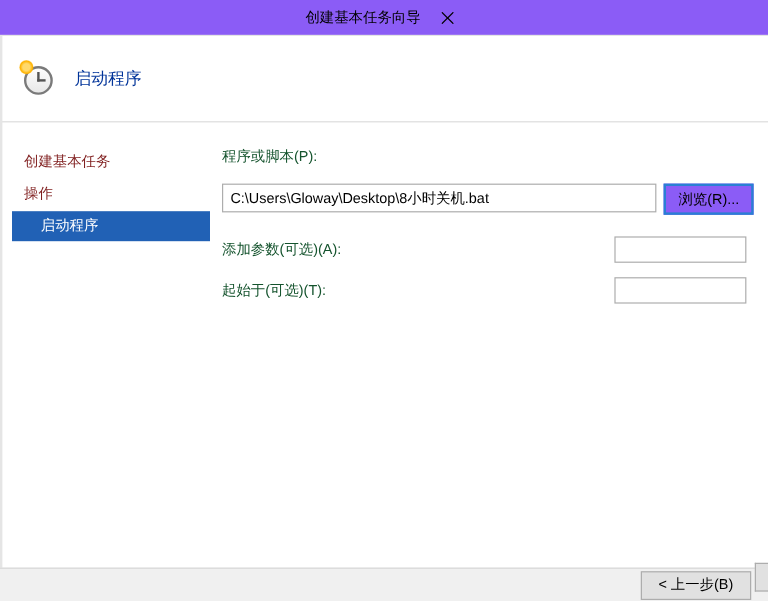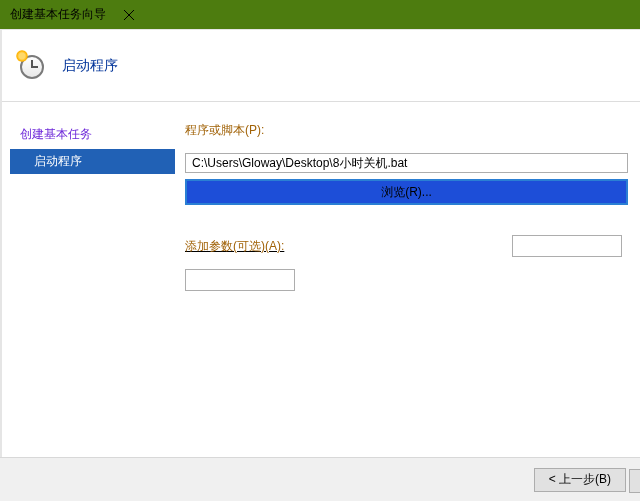--- a/index.html
+++ b/index.html
@@ -10,24 +10,24 @@
       color: #000;
       width: 640px;
       height: 501px;
       overflow: hidden;
       position: relative;
     }
     .titlebar {
       height: 30px;
       display: flex;
       align-items: center;
-      justify-content: flex-start;
+      justify-content: center;
       padding: 0 0 0 10px;
       border-bottom: 1px solid #e5e5e5;
-      background: #4d7c0f;
+      background: #8b5cf6;
     }
     .title-text { color: #000; font-size: 12px; }
     .close-btn {
       width: 45px;
       height: 30px;
       display: flex;
       align-items: center;
       justify-content: center;
       cursor: pointer;
     }
@@ -75,87 +75,85 @@
       display: flex;
       height: calc(100% - 30px - 72px - 44px);
     }
     .sidebar {
       width: 175px;
       padding: 20px 0 0 10px;
     }
     .sidebar-item {
       padding: 4px 10px;
       margin-bottom: 2px;
-      color: #6d28d9;
+      color: #7f1d1d;
       cursor: pointer;
       font-size: 12px;
     }
     .sidebar-item.indent { padding-left: 24px; }
     .sidebar-item.selected {
       background: #2161b5;
       color: #fff;
     }
 
     .main {
       flex: 1;
       padding: 20px 12px 0 10px;
     }
     .field-row {
       display: flex;
       align-items: center;
       margin-bottom: 14px;
     }
     .field-label {
-      color: #a16207;
+      color: #14532d;
       font-size: 12px;
     }
     .script-row {
       display: flex;
       gap: 6px;
-      margin-bottom: 30px;
-      flex-direction: column;
+      margin-bottom: 18px;
     }
     .script-input {
       flex: 1;
       height: 24px;
       border: 1px solid #adadad;
       padding: 2px 6px;
       font-family: inherit;
       font-size: 12px;
     }
     .browse-btn {
       height: 26px;
       padding: 0 10px;
       border: 2px solid #2a7fd4;
-      background: #1d4ed8;
+      background: #8b5cf6;
       font-family: inherit;
       font-size: 12px;
       cursor: pointer;
     }
     .opt-row {
       display: flex;
       align-items: center;
       justify-content: space-between;
       margin-bottom: 12px;
       padding-right: 6px;
-      text-decoration: underline;
     }
     .opt-input {
       width: 110px;
       height: 22px;
       border: 1px solid #adadad;
       font-family: inherit;
       font-size: 12px;
       padding: 2px 4px;
     }
 
     .footer {
       position: absolute;
       bottom: 0; left: 0; right: 0;
-      height: 44px;
+      height: 28px;
       border-top: 1px solid #d8d8d8;
       background: #f0f0f0;
       display: flex;
       justify-content: flex-end;
       align-items: center;
       padding-right: 14px;
       gap: 8px;
     }
     .footer-btn {
       height: 24px;
@@ -205,38 +203,40 @@
     <div class="hand1"></div>
     <div class="hand2"></div>
     <div class="spark"></div>
   </div>
   <div class="header-title">启动程序</div>
 </div>
 
 <div class="content">
   <div class="sidebar">
     <div class="sidebar-item">创建基本任务</div>
+    <div class="sidebar-item">操作</div>
     <div class="sidebar-item indent selected">启动程序</div>
   </div>
 
   <div class="main">
     <div class="field-row">
       <span class="field-label">程序或脚本(P):</span>
     </div>
     <div class="script-row">
       <input class="script-input" type="text" value="C:\Users\Gloway\Desktop\8小时关机.bat" style="">
       <button class="browse-btn">浏览(R)...</button>
     </div>
 
     <div class="opt-row">
       <span class="field-label">添加参数(可选)(A):</span>
       <input class="opt-input" type="text" value="" style="">
     </div>
 
     <div class="opt-row">
+      <span class="field-label">起始于(可选)(T):</span>
       <input class="opt-input" type="text" value="" style="">
     </div>
   </div>
 </div>
 
 <div class="footer">
   <button class="footer-btn">&lt; 上一步(B)</button>
   <div class="footer-cutoff"></div>
 </div>
 

